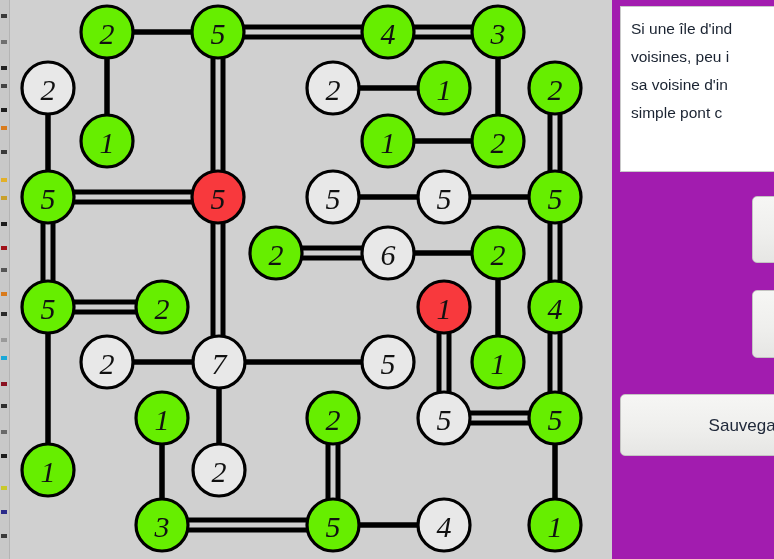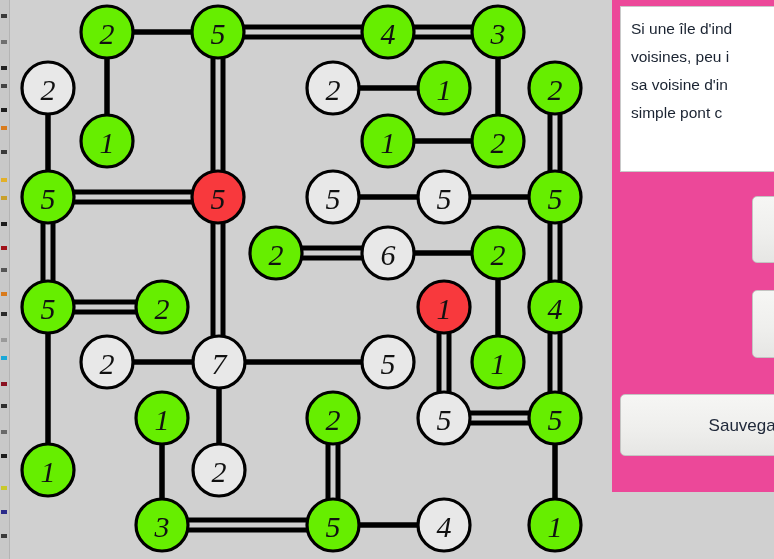--- a/index.html
+++ b/index.html
@@ -59,22 +59,22 @@
     pointer-events: none;
   }
   .bridge { stroke: #000; stroke-linecap: butt; }
   .bridge-single { stroke-width: 5.5; }
   .bridge-double { stroke-width: 5; }
 
   
   #side {
     position: absolute;
     left: 612px; top: 0;
-    width: 162px; height: 492px;
-    background: #ec4899;
+    width: 162px; height: 559px;
+    background: #a21caf;
   }
   #hint-box {
     position: absolute;
     left: 8px; top: 6px;
     width: 300px;           
     height: 166px;
     background: #ffffff;
     border: 1px solid #c9c9c9;
     box-sizing: border-box;
     padding: 8px 10px 0 10px;

